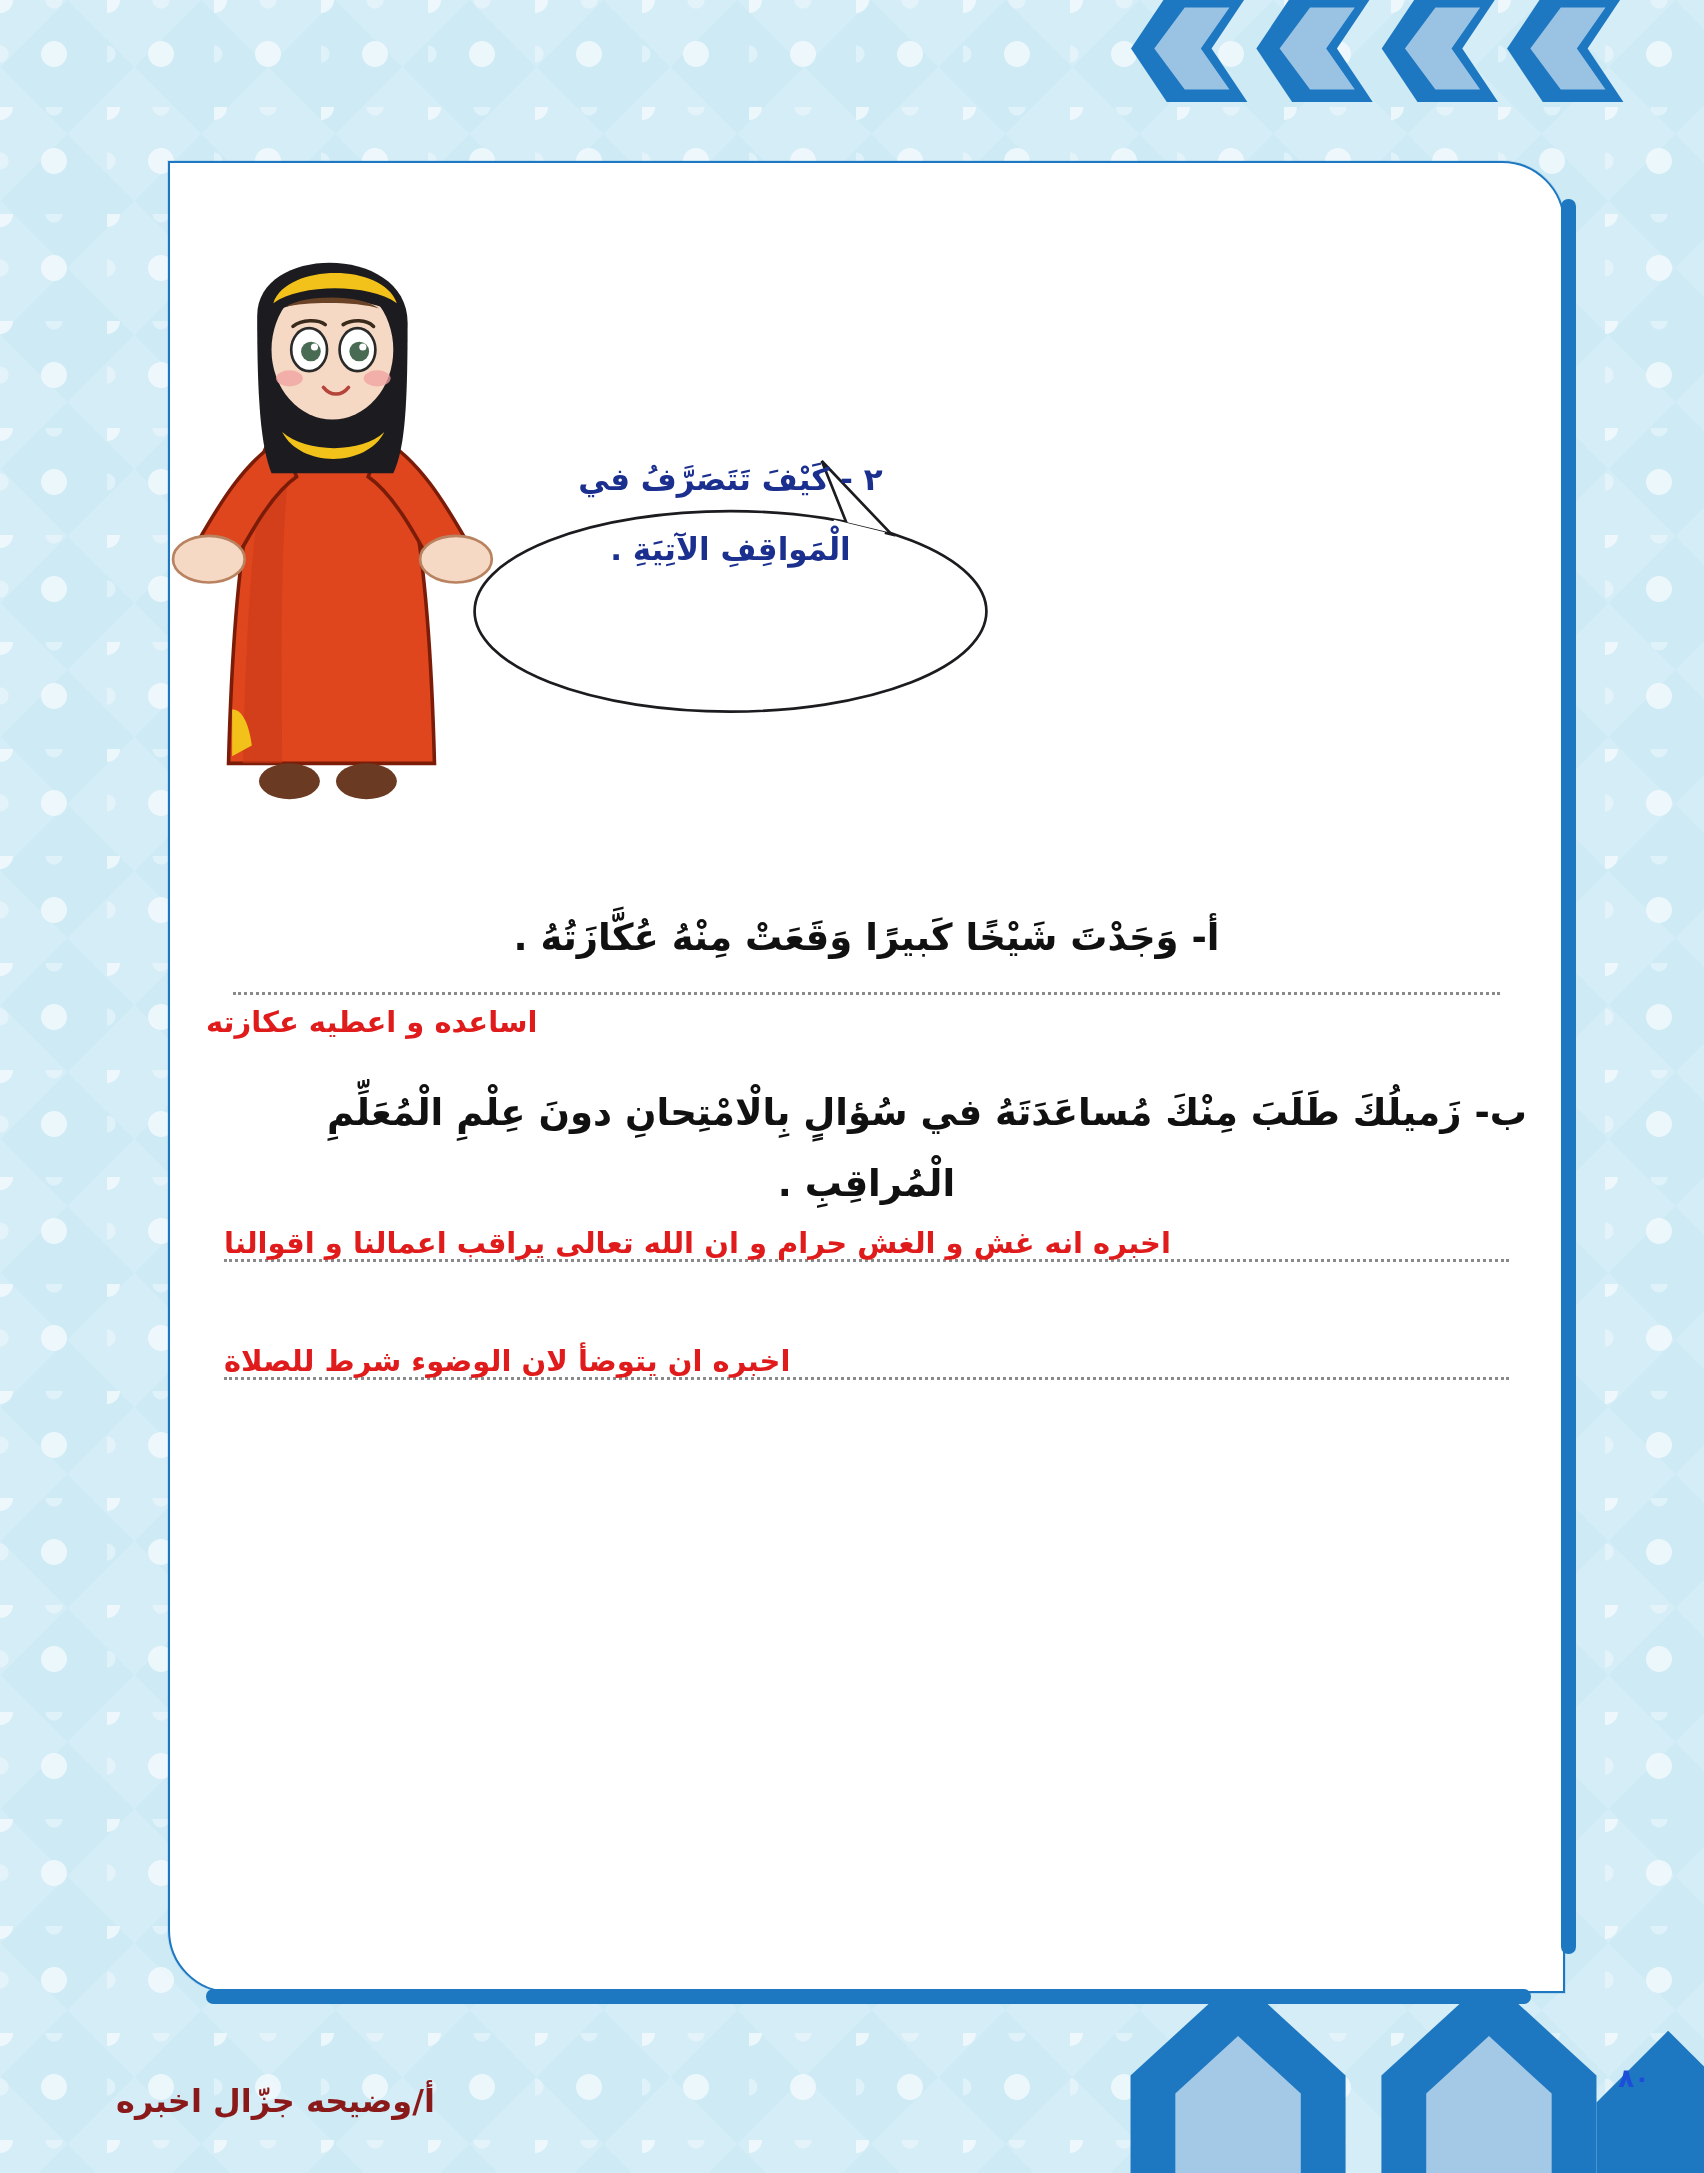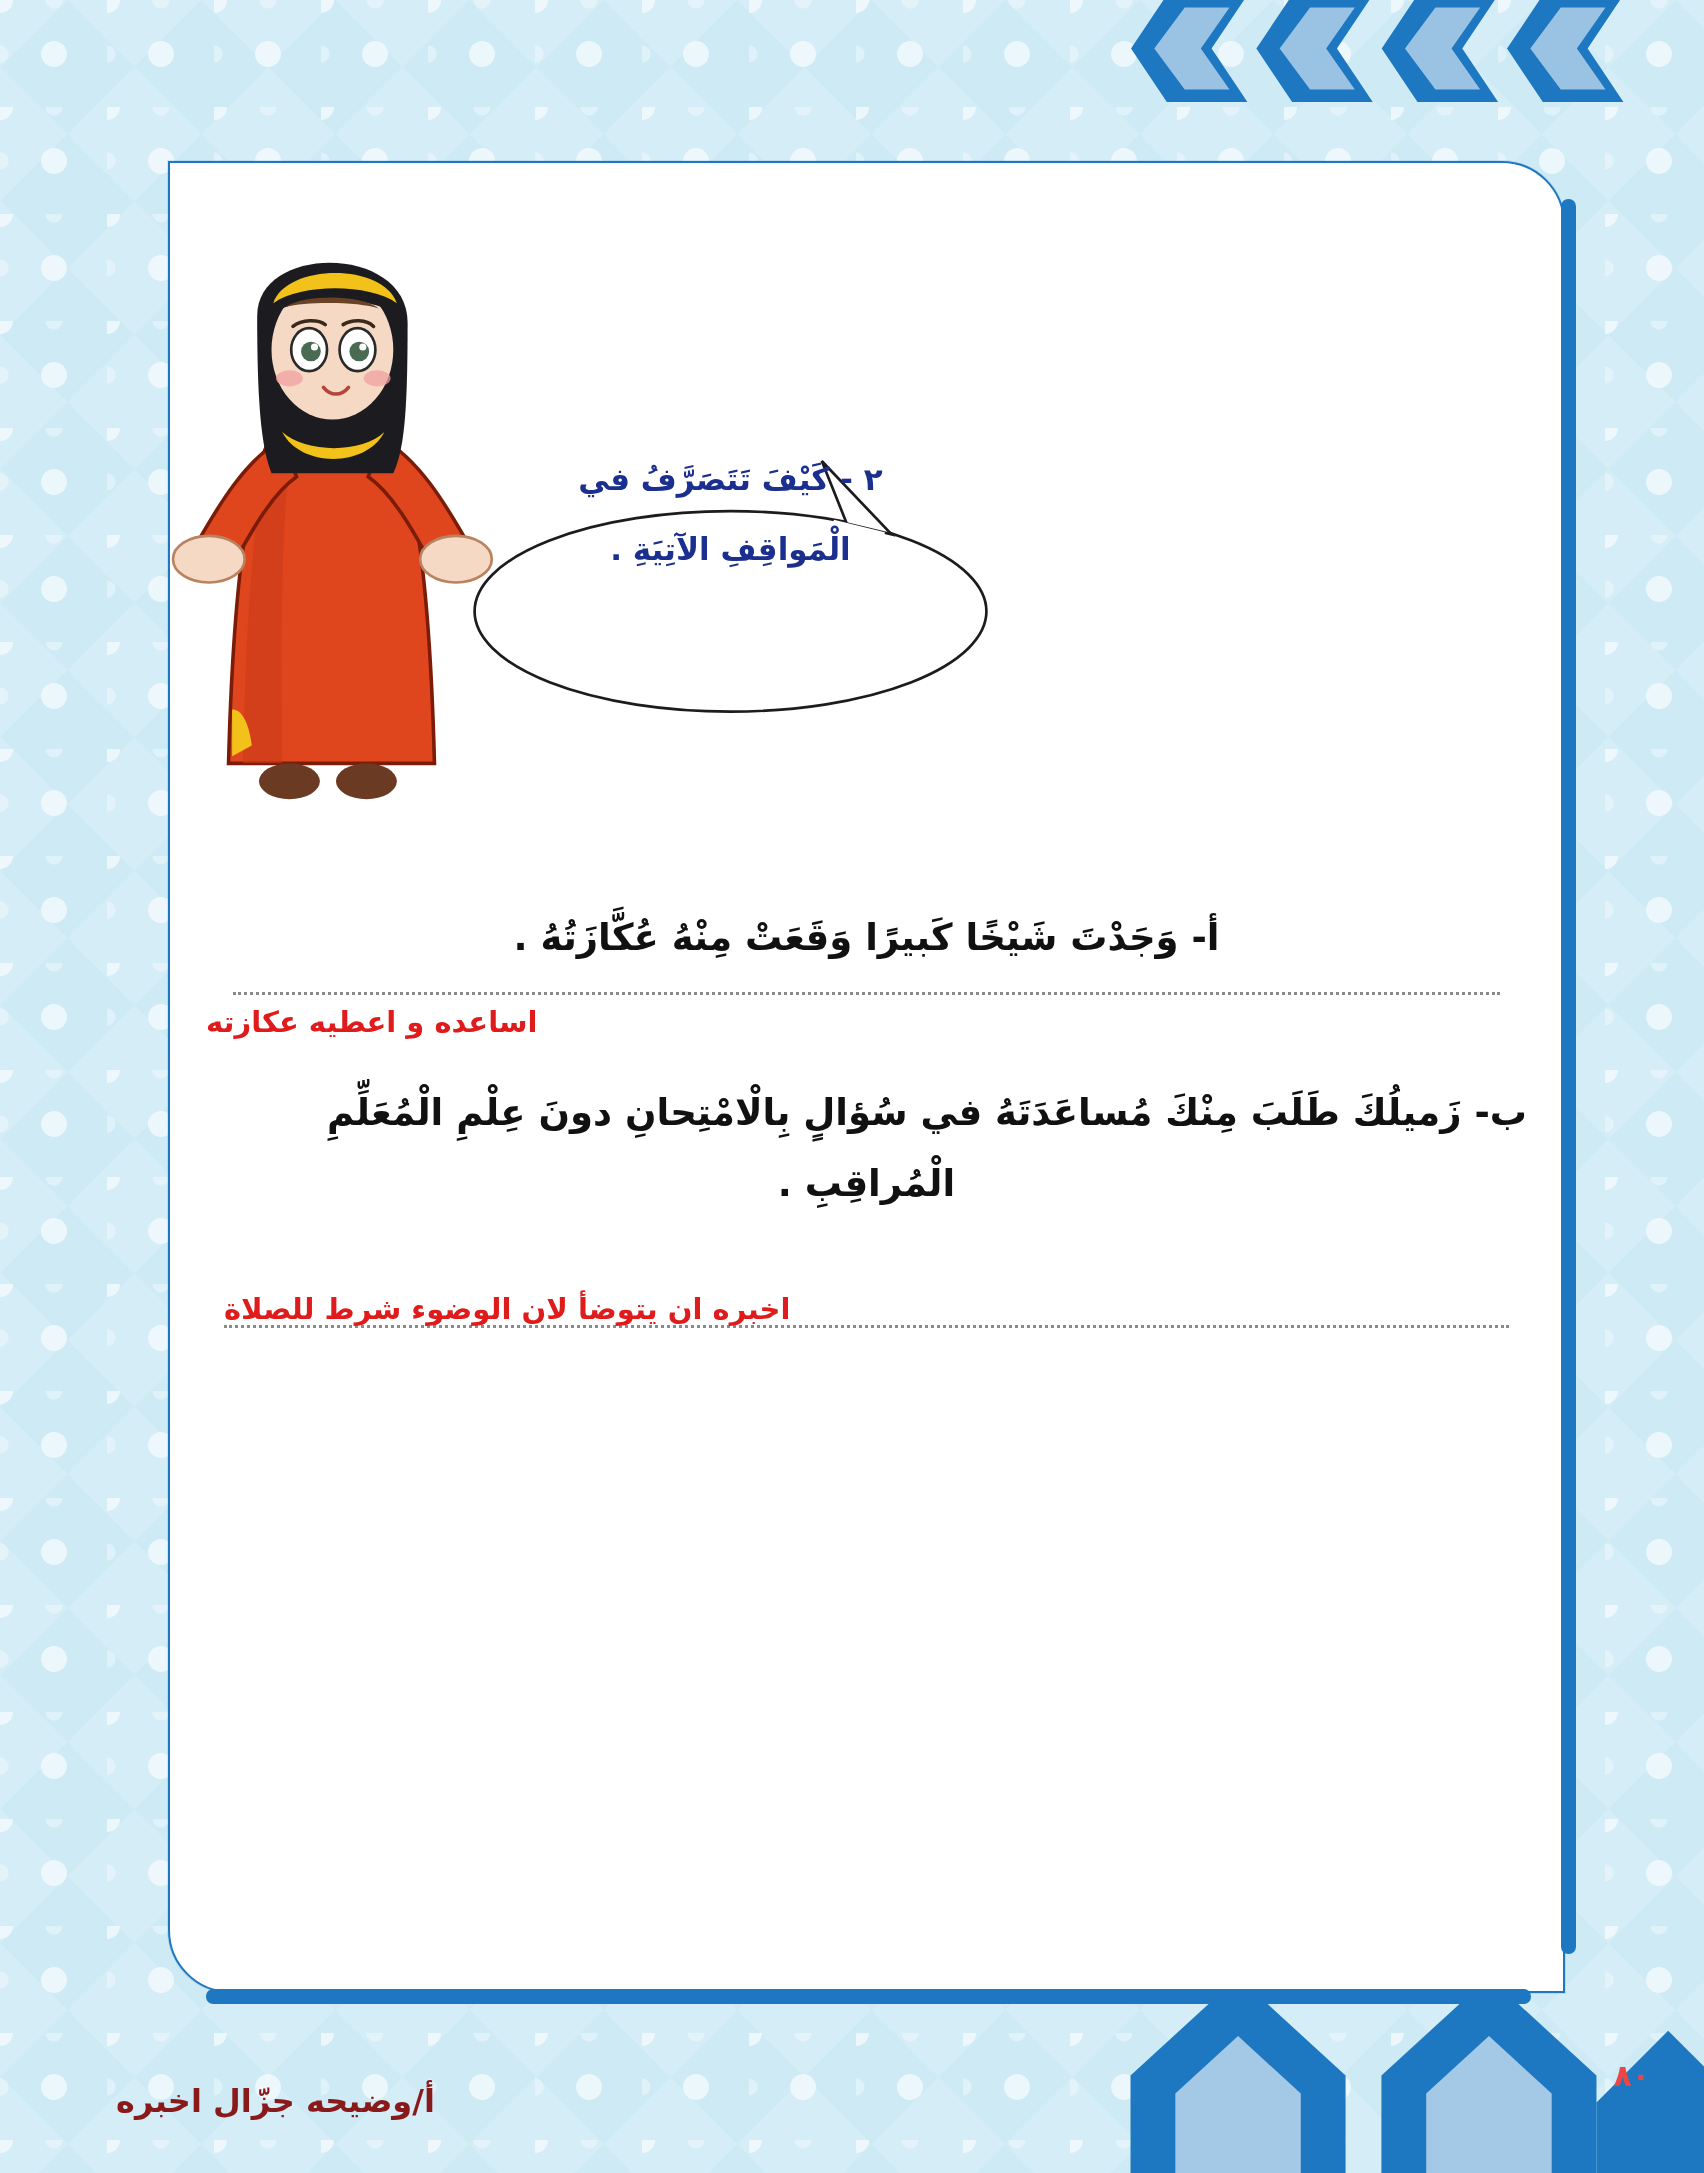--- a/index.html
+++ b/index.html
@@ -191,23 +191,23 @@
     font-size: 32px;
     font-weight: bold;
     color: #8a1a1a;
     direction: rtl;
   }
   .page-number {
     position: absolute;
     right: 54px;
     bottom: 81px;
     font-family: "DejaVu Sans", sans-serif;
-    font-size: 30px;
-    font-weight: bold;
-    color: #ef4444;
+    font-size: 26px;
+    font-weight: bold;
+    color: #1d4ed8;
   }
 </style>
 </head>
 <body>
 
 <div class="page-bg"></div>
 
 <svg class="chevrons-top" viewBox="0 0 640 130" preserveAspectRatio="none">
   <g fill="#1d78c1">
     <path d="M40 0 L130 0 L90 60 L130 120 L40 120 L0 60 Z"></path>
@@ -298,20 +298,24 @@
   <div class="exercise-body">
 
     <p class="q-line centered">أ- وَجَدْتَ شَيْخًا كَبيرًا وَقَعَتْ مِنْهُ عُكَّازَتُهُ .</p>
     <div class="dots-line"></div>
     <p class="answer">اساعده و اعطيه عكازته</p>
 
     <div class="spacer-sm"></div>
 
     <p class="q-line">ب- زَميلُكَ طَلَبَ مِنْكَ مُساعَدَتَهُ في سُؤالٍ بِالْامْتِحانِ دونَ عِلْمِ الْمُعَلِّمِ</p>
     <p class="q-line centered">الْمُراقِبِ .</p>
+    <div class="answer-over-dots">
+      <div class="underdots"></div>
+      <p class="answer">اخبره انه غش و الغش حرام و ان الله تعالى يراقب اعمالنا و اقوالنا</p>
+    </div>
 
     <div class="spacer-md"></div>
 
     <div class="spacer-sm"></div>
     <div class="answer-over-dots">
       <div class="underdots"></div>
       <p class="answer">اخبره ان يتوضأ لان الوضوء شرط للصلاة</p>
     </div>
   </div>
 </div>

